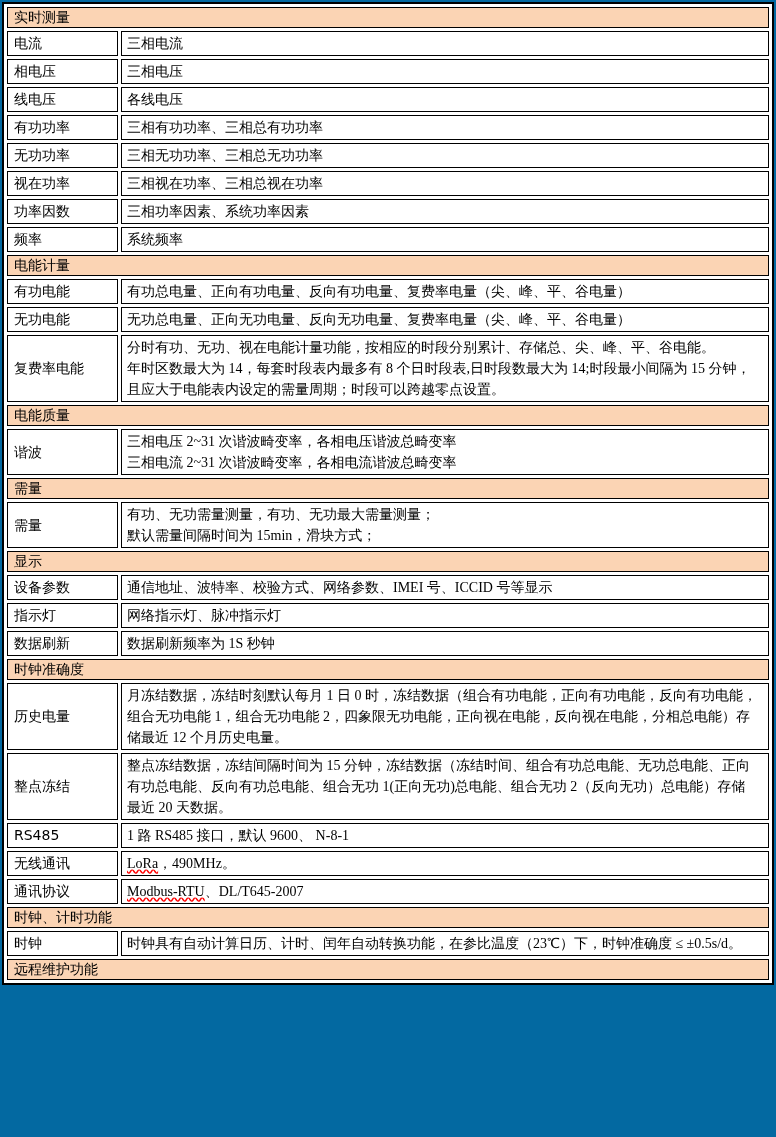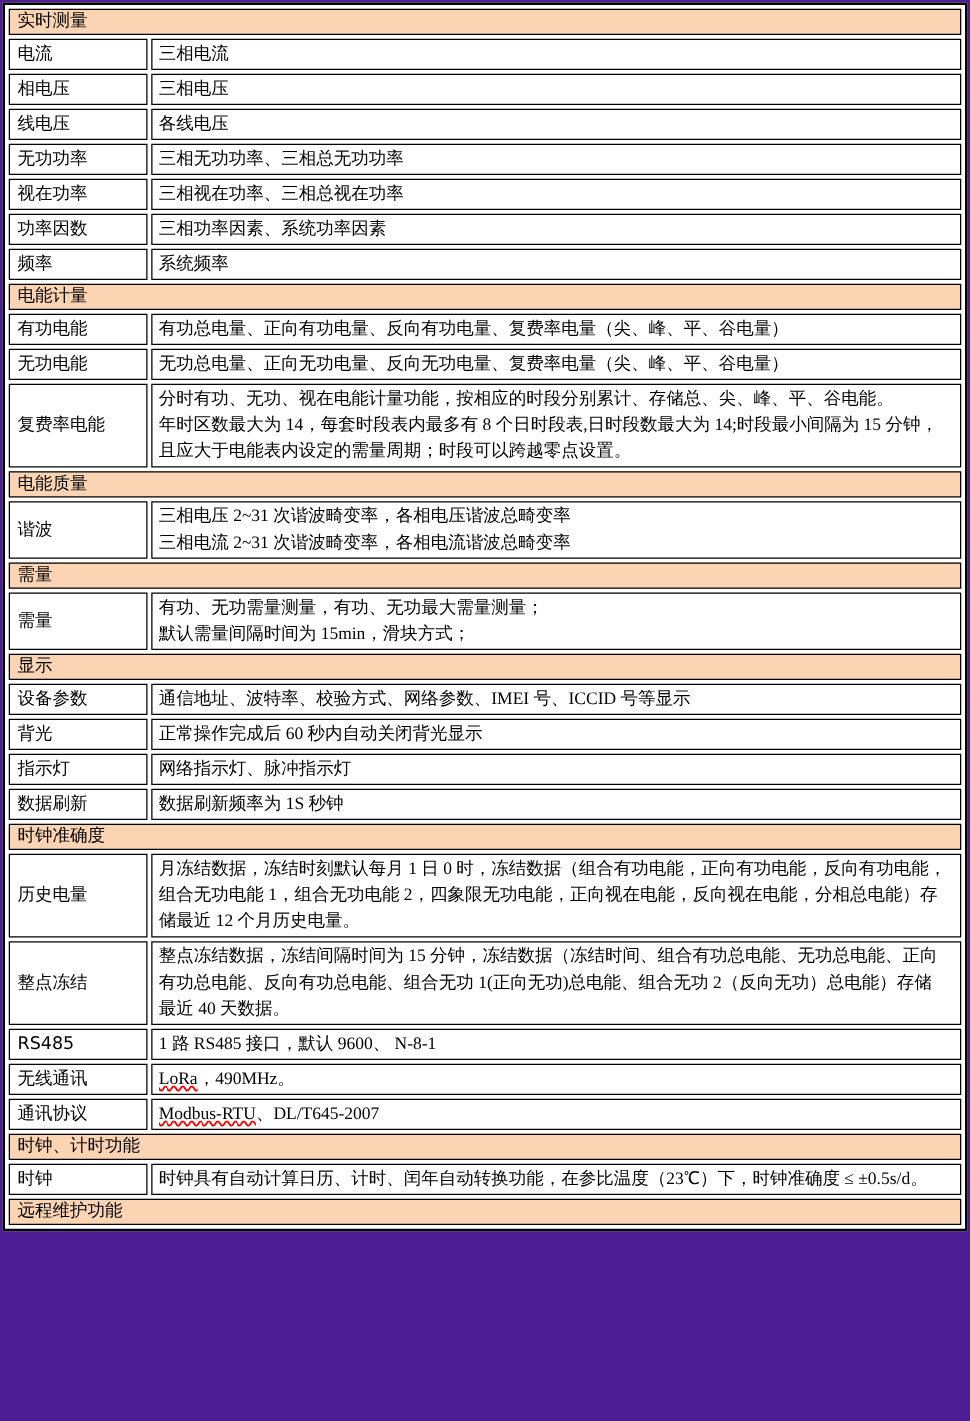--- a/index.html
+++ b/index.html
@@ -5,21 +5,21 @@
   html, body {
     margin: 0;
     padding: 0;
     background: #ffffff;
   }
   .page {
     width: 776px;
     height: 1137px;
     box-sizing: border-box;
     padding: 2px 2px;
-    background: #4c1d95;
+    background: #0369a1;
     font-family: "DejaVu Sans", sans-serif;
     overflow: hidden;
   }
   table.spec-table {
     width: 772px;
     table-layout: fixed;
     border-collapse: separate;
     border-spacing: 3px;
     border: 2px solid #000000;
     background: #ffffff;
@@ -88,20 +88,26 @@
             <div class="content-line">三相电压</div>
           </td>
         </tr>
         <tr class="single-row">
           <td class="label-cell">线电压</td>
           <td class="desc-cell">
             <div class="content-line">各线电压</div>
           </td>
         </tr>
         <tr class="single-row">
+          <td class="label-cell">有功功率</td>
+          <td class="desc-cell">
+            <div class="content-line">三相有功功率、三相总有功功率</div>
+          </td>
+        </tr>
+        <tr class="single-row">
           <td class="label-cell">无功功率</td>
           <td class="desc-cell">
             <div class="content-line">三相无功功率、三相总无功功率</div>
           </td>
         </tr>
         <tr class="single-row">
           <td class="label-cell">视在功率</td>
           <td class="desc-cell">
             <div class="content-line">三相视在功率、三相总视在功率</div>
           </td>
@@ -164,26 +170,20 @@
         <tr>
           <td class="section-cell" colspan="2">显示</td>
         </tr>
         <tr class="single-row">
           <td class="label-cell">设备参数</td>
           <td class="desc-cell">
             <div class="content-line">通信地址、波特率、校验方式、网络参数、IMEI 号、ICCID 号等显示</div>
           </td>
         </tr>
         <tr class="single-row">
-          <td class="label-cell">背光</td>
-          <td class="desc-cell">
-            <div class="content-line">正常操作完成后 60 秒内自动关闭背光显示</div>
-          </td>
-        </tr>
-        <tr class="single-row">
           <td class="label-cell">指示灯</td>
           <td class="desc-cell">
             <div class="content-line">网络指示灯、脉冲指示灯</div>
           </td>
         </tr>
         <tr class="single-row">
           <td class="label-cell">数据刷新</td>
           <td class="desc-cell">
             <div class="content-line">数据刷新频率为 1S 秒钟</div>
           </td>
@@ -197,21 +197,21 @@
             <div class="content-line">月冻结数据，冻结时刻默认每月 1 日 0 时，冻结数据（组合有功电能，正向有功电能，反向有功电能，</div>
             <div class="content-line">组合无功电能 1，组合无功电能 2，四象限无功电能，正向视在电能，反向视在电能，分相总电能）存</div>
             <div class="content-line">储最近 12 个月历史电量。</div>
           </td>
         </tr>
         <tr>
           <td class="label-cell">整点冻结</td>
           <td class="desc-cell">
             <div class="content-line">整点冻结数据，冻结间隔时间为 15 分钟，冻结数据（冻结时间、组合有功总电能、无功总电能、正向</div>
             <div class="content-line">有功总电能、反向有功总电能、组合无功 1(正向无功)总电能、组合无功 2（反向无功）总电能）存储</div>
-            <div class="content-line">最近 40 天数据。</div>
+            <div class="content-line">最近 20 天数据。</div>
           </td>
         </tr>
         <tr class="single-row">
           <td class="label-cell">RS485</td>
           <td class="desc-cell">
             <div class="content-line">1 路 RS485 接口，默认 9600、 N-8-1</div>
           </td>
         </tr>
         <tr class="single-row">
           <td class="label-cell">无线通讯</td>

